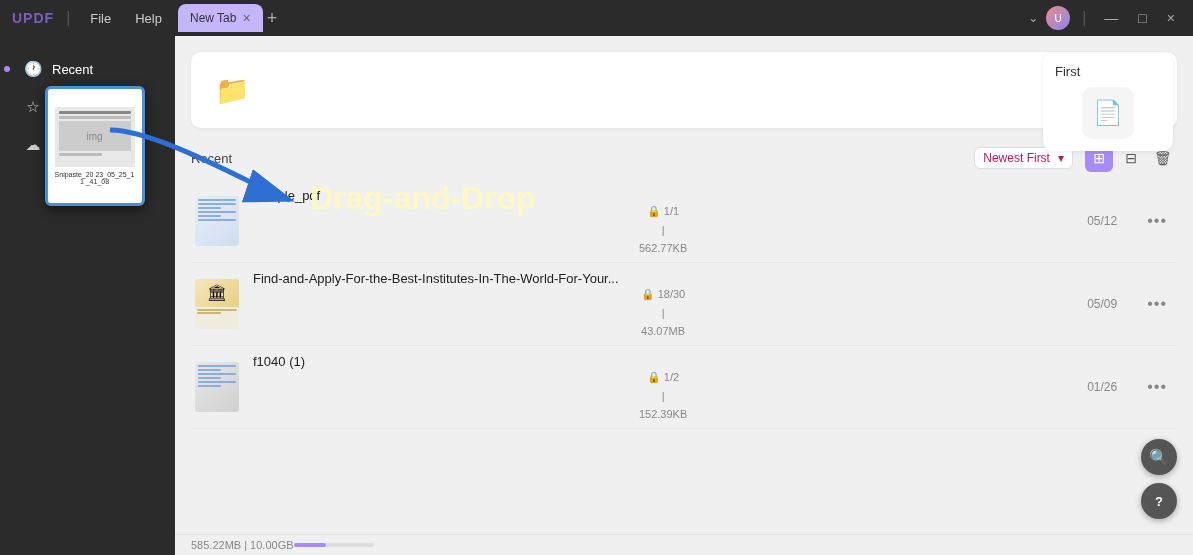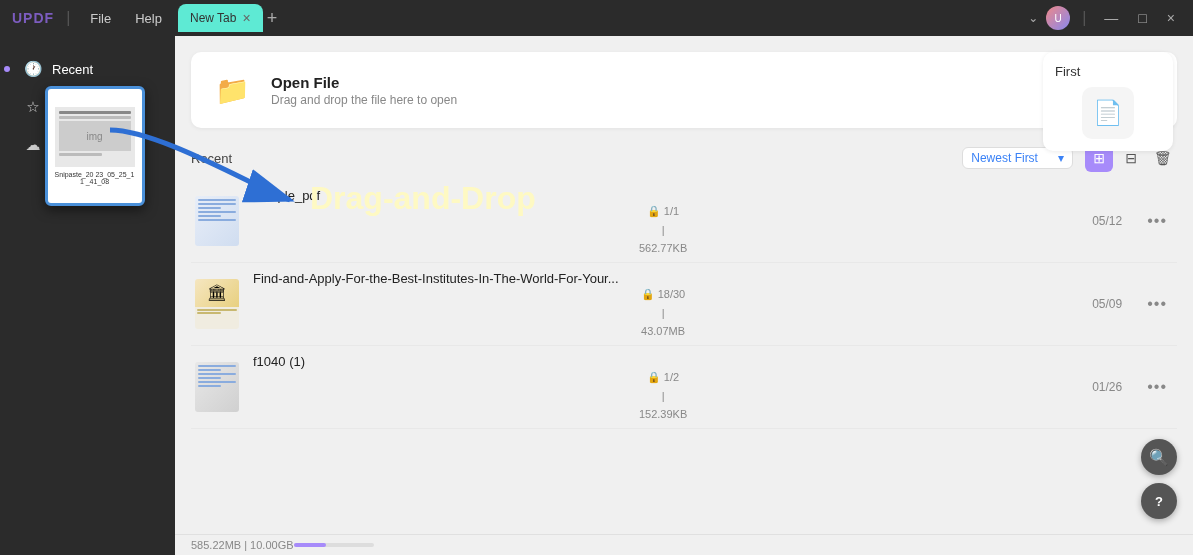--- a/index.html
+++ b/index.html
@@ -38,21 +38,21 @@
       padding: 2px 8px;
     }
     .tab-bar {
       display: flex;
       align-items: center;
       flex: 1;
     }
     .tab {
       display: flex;
       align-items: center;
-      background: #5eead4;
+      background: #c4b5fd;
       border-radius: 8px 8px 0 0;
       padding: 4px 12px;
       font-size: 12px;
       color: #333;
       gap: 6px;
       height: 28px;
     }
     .tab-close {
       color: #666;
       cursor: pointer;
@@ -323,23 +323,23 @@
       gap: 12px;
     }
     .recent-title {
       font-size: 13px;
       font-weight: 500;
       color: #444;
     }
     .sort-dropdown {
       display: flex;
       align-items: center;
-      gap: 20px;
+      gap: 8px;
       font-size: 12px;
-      color: #3b82f6;
+      color: #be185d;
       margin-left: auto;
       cursor: pointer;
       background: #fff;
       border-radius: 6px;
       padding: 3px 8px;
       border: 1px solid #ddd;
     }
     .view-controls {
       display: flex;
       gap: 4px;
@@ -454,21 +454,21 @@
       display: flex;
       align-items: center;
       gap: 6px;
       flex-direction: column;
     }
     .file-date {
       font-size: 12px;
       color: #888;
       flex-shrink: 0;
       min-width: 40px;
-      text-align: center;
+      text-align: left;
     }
     .file-more {
       color: #888;
       font-size: 16px;
       cursor: pointer;
       padding: 0 6px;
       letter-spacing: 1px;
     }
 
     .status-bar {
@@ -562,24 +562,20 @@
     <div class="sidebar-item">
       <span class="sidebar-icon">☁</span>
       <span>UPDF Cloud</span>
     </div>
   </div>
 
   <div class="content">
 
     <div class="open-file-section">
       <div class="open-file-icon">📁</div>
-      <div class="open-file-text">
-        <h3>Open File</h3>
-        <p>Drag and drop the file here to open</p>
-      </div>
       <div class="open-file-arrow">›</div>
     </div>
 
     <div class="recent-section">
       <div class="recent-header">
         <span class="recent-title">Recent</span>
         <div class="sort-dropdown">
           <span>Newest First</span>
           <span>▾</span>
         </div>

